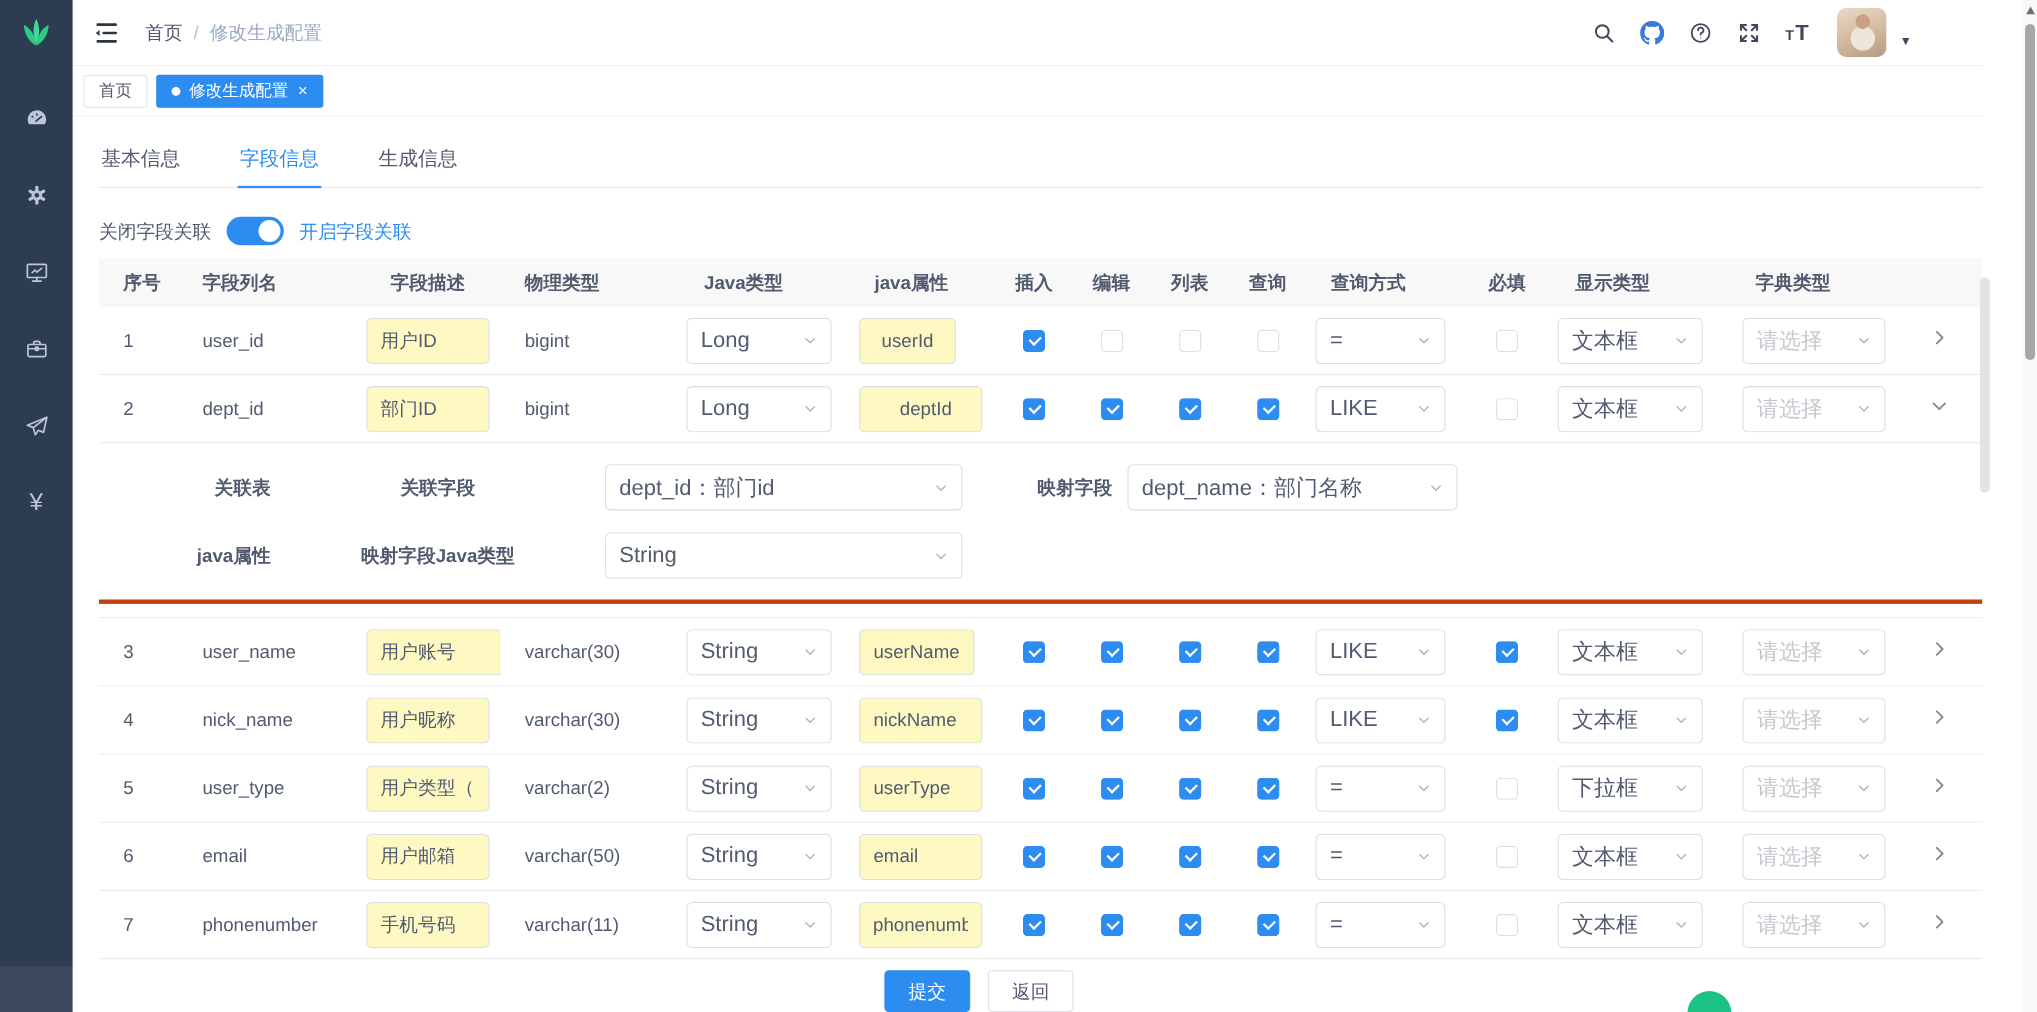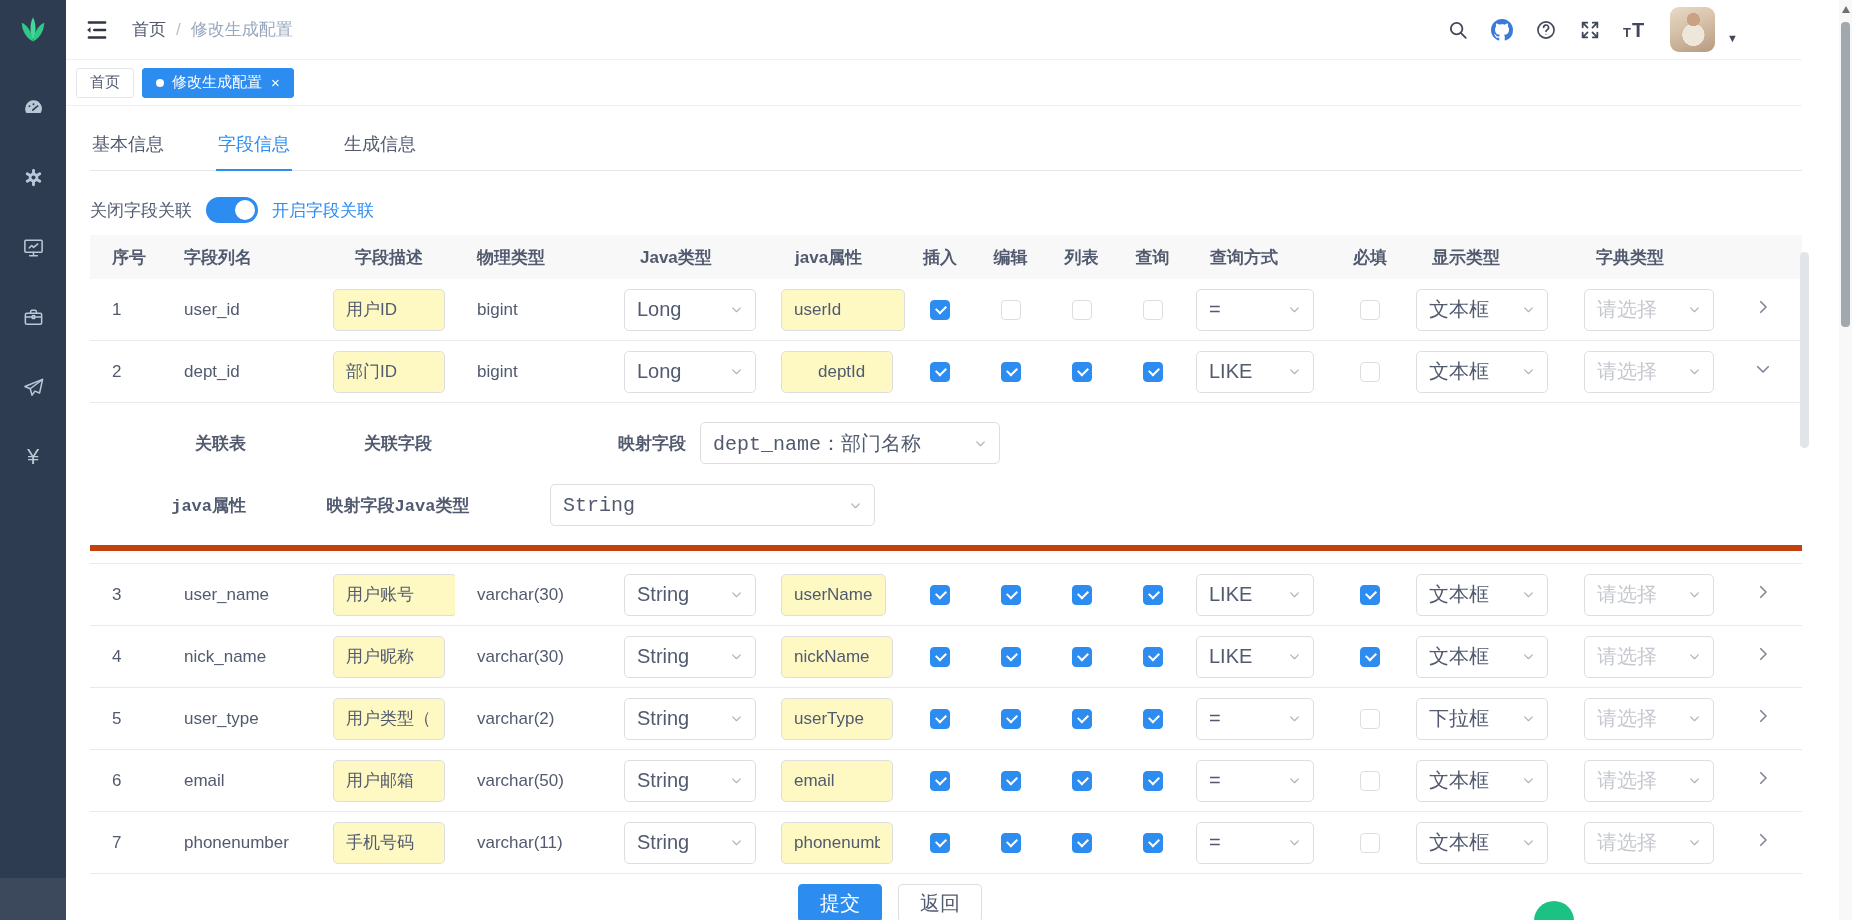--- a/index.html
+++ b/index.html
@@ -80,32 +80,32 @@
   .sel .sel-text.ph { color:#c5c8ce; }
   .sel .chev { width:13px; height:13px; color:#b0b6bf; flex:none; margin-left:6px; }
 
   .inp { height:42px; border:1px solid #dcdee2; border-radius:5px; background:#fef9c3; padding:0 12px;
     font-size:17px; color:#515a6e; font-family:inherit; outline:none; width:112px; }
 
   .exp-chev { width:18px; height:18px; color:#808695; cursor:pointer; margin-left:14px; }
   .exp-chev.open { transform:rotate(90deg); }
 
   
-  .assoc { border-bottom:6px solid #c2410c; padding:18px 0 18px 0;font-family:Liberation Mono, monospace; }
+  .assoc { border-bottom:4px solid #c2410c; padding:18px 0 18px 0; }
   .assoc-row { display:flex; align-items:center; height:44px; }
   .assoc-row + .assoc-row { margin-top:18px; }
   .a-lbl { font-size:17px; font-weight:600; color:#515a6e; text-align:right; margin-right:14px; }
   .w170 { width:156px; flex:none; } .w290 { width:276px; flex:none;text-align:center; } .w150 { width:136px; flex:none; }
   .a-sel { width:325px; flex:none; } .a-sel3 { width:300px; flex:none; }
   .a-inp { width:325px; flex:none; }
   .row-gap { height:13px; border-bottom:1px solid #e8eaec; }
 
   
   .footer { width:1600px; margin-top:10px; display:flex; justify-content:center; gap:16px; }
-  .btn { height:38px; padding:0 21px; border-radius:4px; font-size:20px; display:flex; align-items:center; cursor:pointer; }
+  .btn { height:38px; padding:0 21px; border-radius:4px; font-size:17px; display:flex; align-items:center; cursor:pointer; }
   .btn-primary { background:#2d8cf0; color:#fff; border:1px solid #2d8cf0; }
   .btn-default { background:#fff; color:#515a6e; border:1px solid #dcdee2; }
 
   
   .inner-scroll { position:absolute; left:1800px; top:252px; width:9px; height:196px; border-radius:5px; background:#e1e5ea; z-index:6; }
   .page-scroll { position:absolute; right:0; top:0; width:13px; height:920px; background:#f8f8f8; z-index:10; }
   .page-scroll .up { position:absolute; top:6px; left:2.5px; width:0; height:0;
     border-left:4px solid transparent; border-right:4px solid transparent; border-bottom:7px solid #6f6f6f; }
   .page-scroll .thumb { position:absolute; top:22px; left:2px; width:9px; height:305px; background:#a3a8ad; border-radius:4px; }
   .fab { position:absolute; left:1534px; top:901px; width:40px; height:40px; border-radius:50%; background:#1cc283; z-index:9; cursor:pointer; }
@@ -280,21 +280,21 @@
         <div class="cell" style="padding-left: 14px;">
           <div class="sel" style="width: 132px;">
             <span class="sel-text">Long</span>
             <span class="chev" style="display: flex;">
               <svg viewBox="0 0 24 24" fill="none" stroke="currentColor" stroke-width="2.4" stroke-linecap="round" stroke-linejoin="round">
                 <path d="M5 9l7 7 7-7"></path>
               </svg>
             </span>
           </div>
         </div>
-        <div class="cell" style="padding-left: 16px;"><input class="inp" readonly="" value="userId" style="width: 124px;"></div>
+        <div class="cell" style="padding-left: 16px;"><input class="inp" readonly="" value="userId" style="width: 88px; text-align: center;"></div>
         <div class="cell cbc">
           <div class="cb on"></div>
         </div>
         <div class="cell cbc">
           <div class="cb"></div>
         </div>
         <div class="cell cbc">
           <div class="cb"></div>
         </div>
         <div class="cell cbc">
@@ -403,20 +403,28 @@
         <div class="cell"><span class="exp-chev open" style="display: inline-flex;">
             <svg viewBox="0 0 24 24" fill="none" stroke="currentColor" stroke-width="2.2" stroke-linecap="round" stroke-linejoin="round">
               <path d="M9 5l7 7-7 7"></path>
             </svg>
           </span></div>
       </div>
       <div class="assoc">
         <div class="assoc-row">
           <div class="a-lbl w170">关联表</div>
           <div class="a-lbl w290">关联字段</div>
+          <div class="sel a-sel">
+            <span class="sel-text">dept_id：部门id</span>
+            <span class="chev" style="display: flex;">
+              <svg viewBox="0 0 24 24" fill="none" stroke="currentColor" stroke-width="2.4" stroke-linecap="round" stroke-linejoin="round">
+                <path d="M5 9l7 7 7-7"></path>
+              </svg>
+            </span>
+          </div>
           <div class="a-lbl w150">映射字段</div>
           <div class="sel a-sel3">
             <span class="sel-text">dept_name：部门名称</span>
             <span class="chev" style="display: flex;">
               <svg viewBox="0 0 24 24" fill="none" stroke="currentColor" stroke-width="2.4" stroke-linecap="round" stroke-linejoin="round">
                 <path d="M5 9l7 7 7-7"></path>
               </svg>
             </span>
           </div>
         </div>

